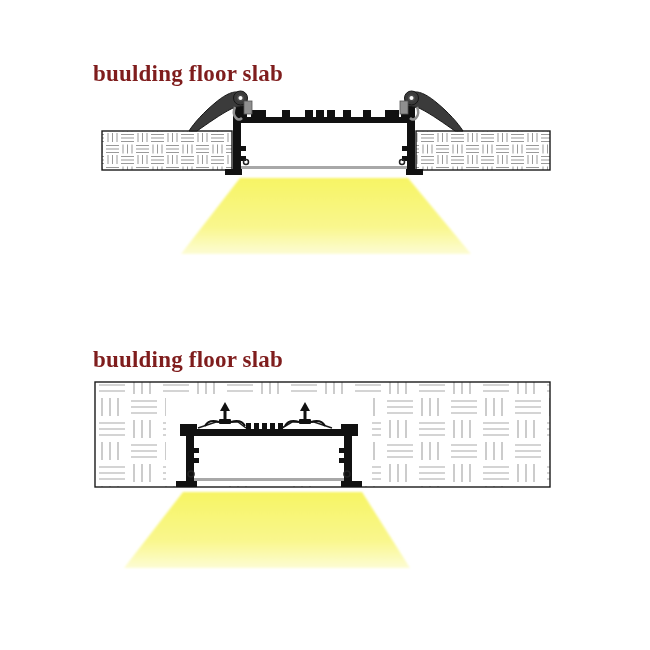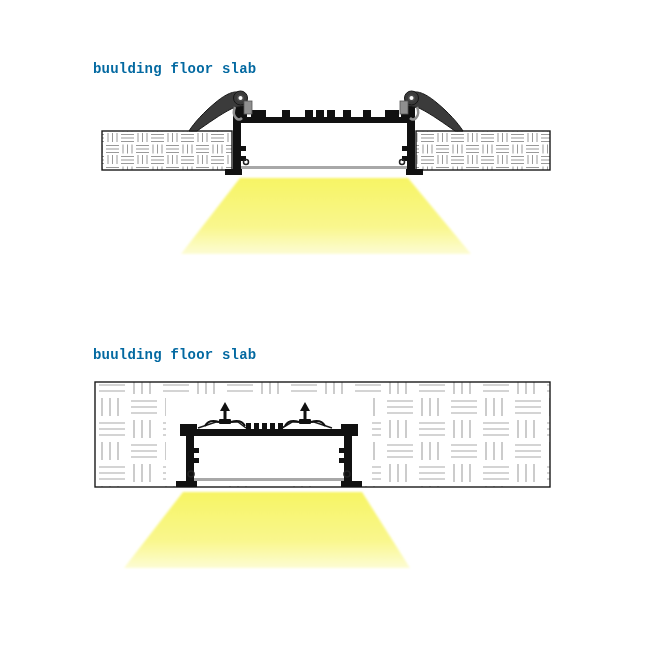--- a/index.html
+++ b/index.html
@@ -1,23 +1,23 @@
 <!DOCTYPE html>
 <html><head>
 <meta charset="utf-8">
 <style>
   html,body{margin:0;padding:0;}
   body{background:#ffffff;font-family:"Liberation Serif", serif;}
   .canvas{position:relative;width:650px;height:650px;background:#ffffff;overflow:hidden;}
   .diagram-label{
     position:absolute;
-    font-family:Liberation Mono, monospace;
+    font-family:Liberation Serif, serif;
     font-weight:700;
-    font-size:14px;
-    color:#0369a1;
+    font-size:23px;
+    color:#7f1d1d;
     letter-spacing:.2px;
     white-space:nowrap;
   }
   #label-top{left:93px;top:61px;}
   #label-bottom{left:93px;top:347px;}
   svg{position:absolute;left:0;top:0;}
 </style>
 </head>
 <body>
 

